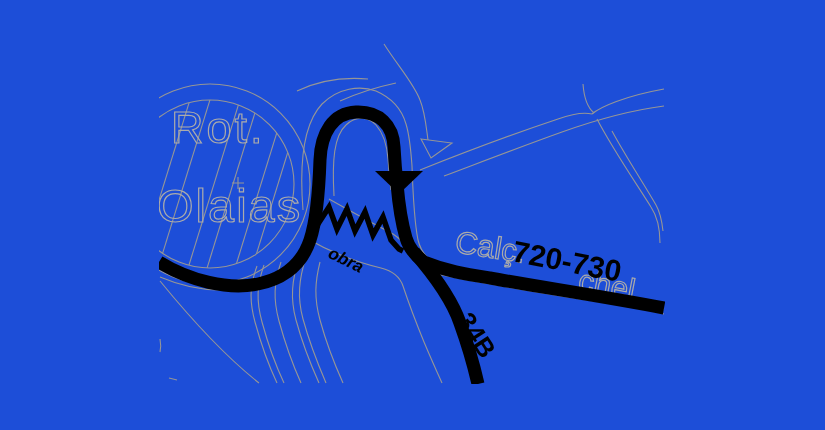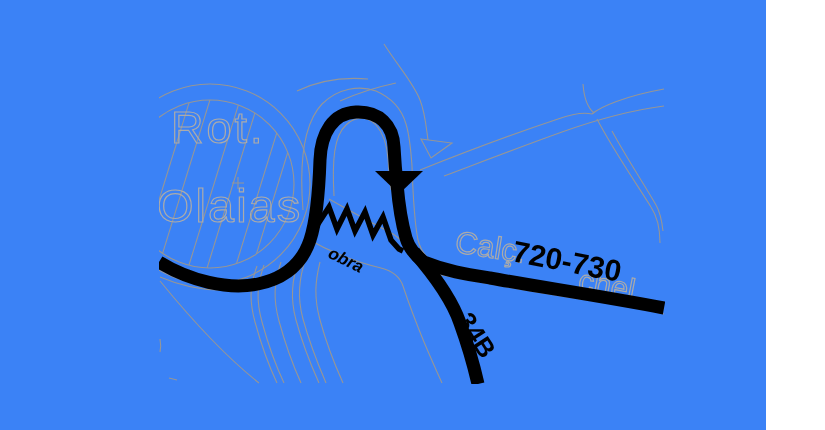--- a/index.html
+++ b/index.html
@@ -1,16 +1,16 @@
 <!DOCTYPE html>
 <html><head>
 <meta charset="utf-8">
 <style>
   html,body{margin:0;padding:0;background:#ffffff;}
-  #stage{position:relative;width:766px;height:430px;background:#3b82f6;overflow:hidden;
+  #stage{position:relative;width:825px;height:430px;background:#1d4ed8;overflow:hidden;
          font-family:"Liberation Sans",sans-serif;}
   svg{position:absolute;left:0;top:0;}
   .thin{fill:none;stroke:#969696;stroke-width:1.1;}
   .thick{fill:none;stroke:#000000;stroke-width:13;stroke-linecap:butt;stroke-linejoin:round;}
   .ghost-text{fill:none;stroke:#ababab;stroke-width:1.2;font-family:"Liberation Sans",sans-serif;}
   .bold-label{fill:#000000;stroke:none;font-family:"Liberation Sans",sans-serif;font-weight:bold;}
 </style>
 </head>
 <body>
 

